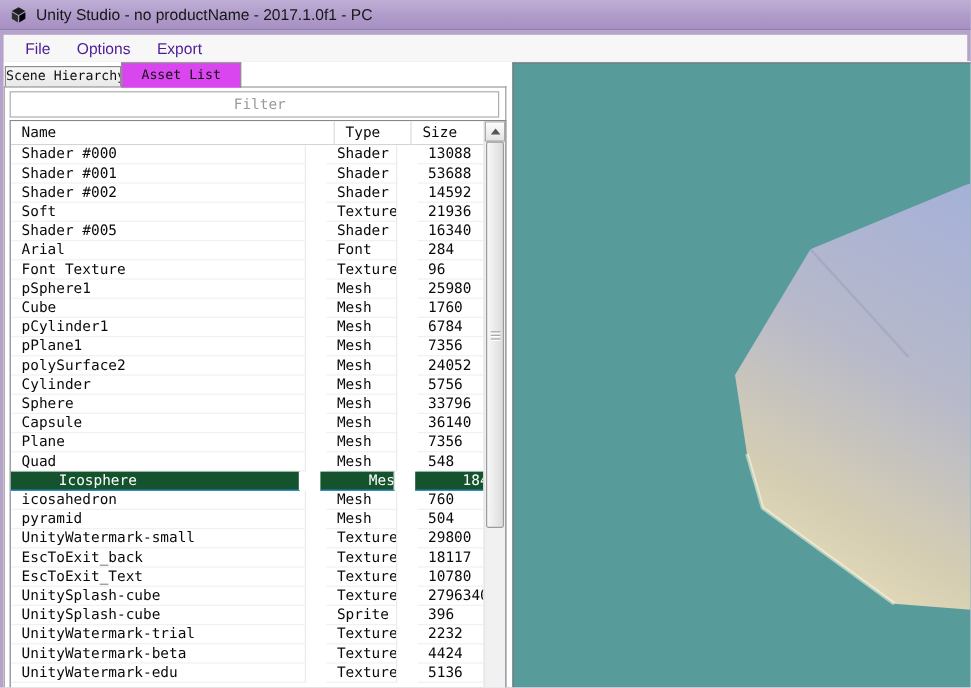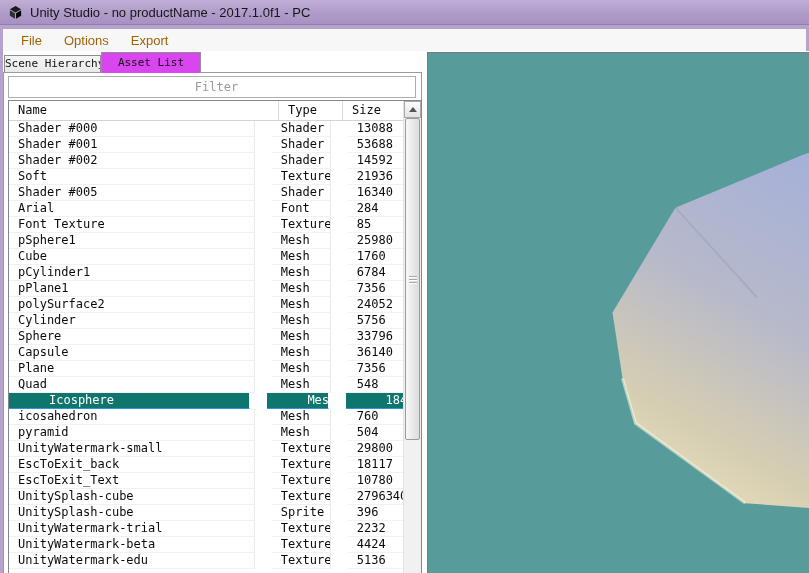--- a/index.html
+++ b/index.html
@@ -22,21 +22,21 @@
   .titlebar .title-text {
     margin-left:7px; font-size:13px; color:#161616; white-space:nowrap;
   }
 
   
   .menubar {
     position:absolute; left:3px; top:29px; width:803px; height:22px;
     background:#f7f7f8; display:flex; align-items:center; padding-left:7px;
   }
   .menu-item {
-    font-size:13px; color:#a16207; padding:5px 11px; cursor:default;
+    font-size:13px; color:#4c1d95; padding:5px 11px; cursor:default;
   }
 
   
   .client {
     position:absolute; left:3px; top:51px; width:806px; height:522px;
     background:#ffffff;
   }
 
   
   .tab {
@@ -85,21 +85,21 @@
   .lv-rows { position:absolute; left:0; top:20px; right:18px; bottom:0; overflow:hidden; }
   .lv-row { display:flex; height:16px; background:#fff;gap:17px; }
   .lv-cell {
     font-family:"DejaVu Sans Mono","Liberation Mono",monospace;
     font-size:12px; color:#0a0a0a; line-height:15px; padding-left:9px;
     border-right:1px solid #eaeaea; border-bottom:1px solid #f1f1f1;
     overflow:hidden; white-space:nowrap;
   }
   .lv-cell:last-child { border-right:none; }
   .lv-row.selected .lv-cell {
-    background:#0f766e; color:#ffffff;
+    background:#14532d; color:#ffffff;
     border-right-color:#ffffff; border-bottom-color:#2e95dd;padding-left:40px;
   }
 
   
   .vscroll {
     position:absolute; top:0; right:0; width:18px; bottom:0;
     background:#f1f1f1; border-left:1px solid #e3e3e3;
   }
   .vs-btn {
     position:absolute; top:0; left:0; width:17px; height:17px;
@@ -188,21 +188,21 @@
             <div class="lv-cell w-size">16340</div>
           </div>
           <div class="lv-row">
             <div class="lv-cell w-name">Arial</div>
             <div class="lv-cell w-type">Font</div>
             <div class="lv-cell w-size">284</div>
           </div>
           <div class="lv-row">
             <div class="lv-cell w-name">Font Texture</div>
             <div class="lv-cell w-type">Texture2D</div>
-            <div class="lv-cell w-size">85</div>
+            <div class="lv-cell w-size">96</div>
           </div>
           <div class="lv-row">
             <div class="lv-cell w-name">pSphere1</div>
             <div class="lv-cell w-type">Mesh</div>
             <div class="lv-cell w-size">25980</div>
           </div>
           <div class="lv-row">
             <div class="lv-cell w-name">Cube</div>
             <div class="lv-cell w-type">Mesh</div>
             <div class="lv-cell w-size">1760</div>

